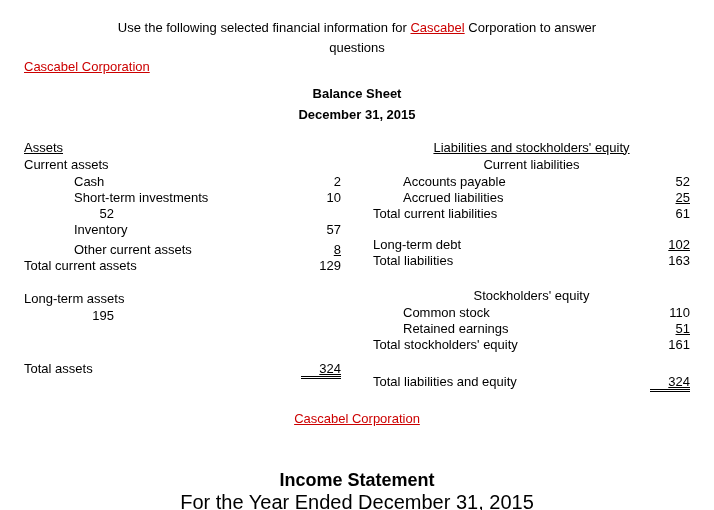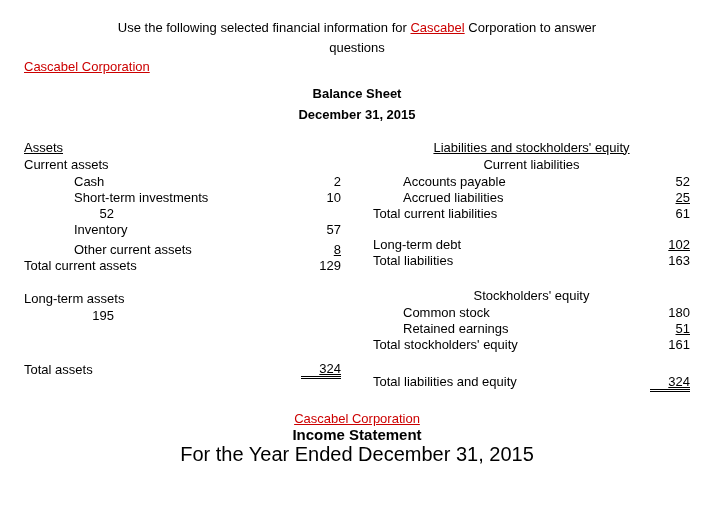--- a/index.html
+++ b/index.html
@@ -54,21 +54,20 @@
       margin-bottom: 2px;
     }
     .sub-header {
       margin-bottom: 2px;
     }
     .line-item {
       display: flex;
       justify-content: space-between;
       margin-bottom: 1px;
       padding-left: 0;
-      align-items: center;
     }
     .line-item .label {
       flex: 1;
     }
     .line-item .value {
       min-width: 40px;
       text-align: right;
     }
     .indent2 {
       padding-left: 50px;
@@ -115,21 +114,22 @@
     .right-total-line .value {
       min-width: 40px;
       text-align: right;
     }
     .bottom-section {
       margin-top: 18px;
       text-align: center;
     }
     .income-title {
       font-weight: bold;
-      font-size: 15px;
+      font-size: 18px;
+      margin-top: 44px;
     }
     .income-subtitle {
       font-size: 20px;
     }
     .red-underline {
       text-decoration: underline;
       text-decoration-color: #c00;
       color: #c00;
     }
   </style>
@@ -225,21 +225,21 @@
     <div class="right-total-line" style="margin-bottom:10px;">
       <span class="label" style="padding-left:0;">Total liabilities</span>
       <span class="value">163</span>
     </div>
     <div class="spacer"></div>
 
     <div class="right-sub-header">Stockholders' equity</div>
 
     <div class="right-line-item">
       <span class="label">Common stock</span>
-      <span class="value">180</span>
+      <span class="value">110</span>
     </div>
 
     <div class="right-line-item">
       <span class="label">Retained earnings</span>
       <span class="value underline-val">51</span>
     </div>
 
     <div class="right-total-line" style="margin-bottom:22px;justify-content:center;">
       <span class="label" style="padding-left:0;">Total stockholders' equity</span>
       <span class="value">161</span>

